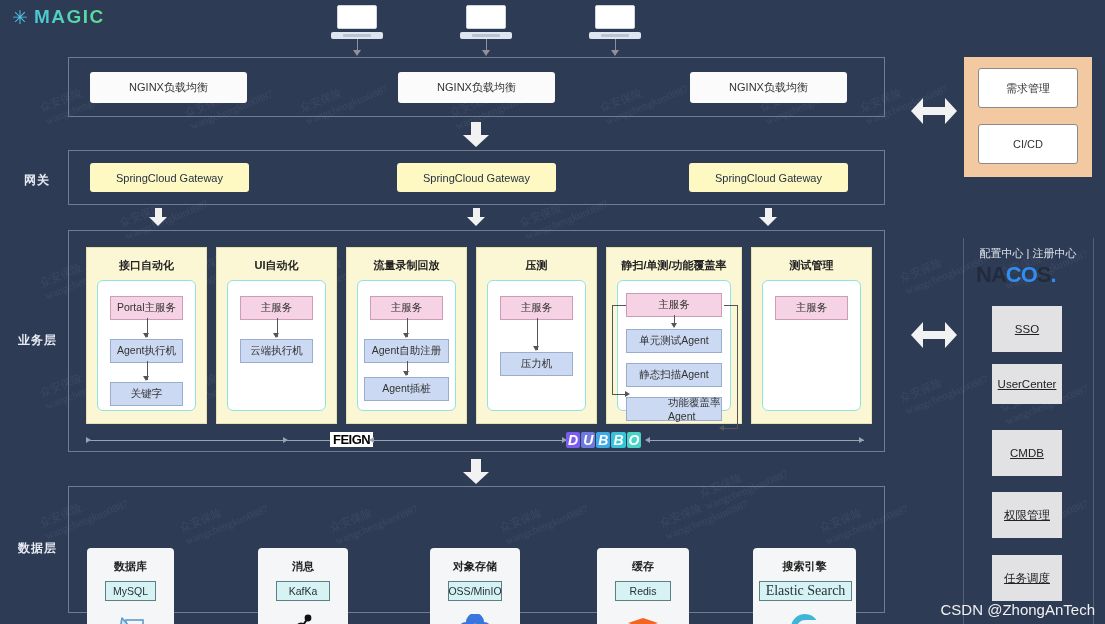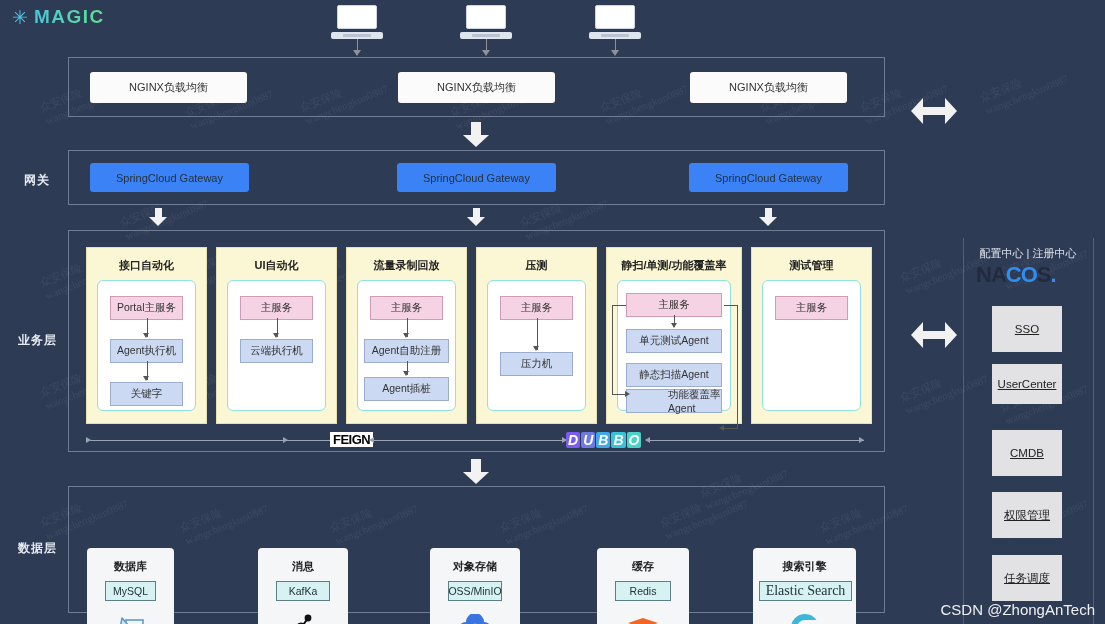--- a/index.html
+++ b/index.html
@@ -37,21 +37,21 @@
   .vtip{position:absolute;width:0;height:0;border-left:4px solid transparent;
     border-right:4px solid transparent;border-top:6px solid #8f9099;}
 
   
   .outline{position:absolute;border:1px solid #6f7c94;box-sizing:border-box;}
   .layerlabel{position:absolute;font-size:12px;color:#e6eaf1;font-weight:bold;letter-spacing:1px;}
 
   .wbox{position:absolute;background:#fbfbfb;border-radius:3px;
         display:flex;align-items:center;justify-content:center;
         font-size:11px;color:#333;box-sizing:border-box;}
-  .cyanbox{position:absolute;background:#3b82f6;border-radius:3px;
+  .cyanbox{position:absolute;background:#fef9c3;border-radius:3px;
         display:flex;align-items:center;justify-content:center;
         font-size:11px;color:#24323f;box-sizing:border-box;}
 
   
   .bigarrow{position:absolute;width:26px;}
   .bigarrow .shaft{position:absolute;left:8px;top:0;width:10px;height:14px;background:#f2f2f2;}
   .bigarrow .head{position:absolute;left:0;top:13px;width:0;height:0;
     border-left:13px solid transparent;border-right:13px solid transparent;
     border-top:12px solid #f2f2f2;}
 
@@ -369,21 +369,21 @@
   </div>
 
   <div class="bizcol" style="left:606px;top:247px;width:136px;height:177px;">
     <div class="t">静扫/单测/功能覆盖率</div>
     <div class="bizinner" style="left:10px;right:10px;">
       <div class="node pink" style="left:8px;right:8px;top:12px;">主服务</div>
       <div class="conn" style="left:50%;top:34px;width:1px;height:12px;"></div>
       <div class="conntip" style="left:calc(50% - 3.5px);top:42px;"></div>
       <div class="node blue" style="left:8px;right:8px;top:48px;">单元测试Agent</div>
       <div class="node blue" style="left:8px;right:8px;top:82px;">静态扫描Agent</div>
-      <div class="node blue" style="left:8px;right:8px;top:108px;padding-left:41px;">功能覆盖率Agent</div>
+      <div class="node blue" style="left:8px;right:8px;top:116px;padding-left:41px;">功能覆盖率Agent</div>
     </div>
 
     <div class="conn" style="left:5px;top:57px;width:1px;height:89px;"></div>
     <div class="conn" style="left:5px;top:57px;width:14px;height:1px;"></div>
     <div class="conn" style="left:5px;top:146px;width:14px;height:1px;"></div>
     <div class="conntip-r" style="left:18px;top:143px;"></div>
 
     <div class="conn" style="left:130px;top:57px;width:1px;height:123px;"></div>
     <div class="conn" style="left:117px;top:57px;width:14px;height:1px;"></div>
     <div class="conn" style="left:117px;top:180px;width:14px;height:1px;"></div>
@@ -483,20 +483,24 @@
     <div class="l"></div>
     <div class="bar"></div>
     <div class="r"></div>
   </div>
   <div class="hzarrow" style="left:911px;top:322px;">
     <div class="l"></div>
     <div class="bar"></div>
     <div class="r"></div>
   </div>
 
+  <div class="devbox" style="left:964px;top:57px;width:128px;height:120px;">
+    <div class="it" style="top:11px;">需求管理</div>
+    <div class="it" style="top:67px;">CI/CD</div>
+  </div>
 
   <div class="vdiv" style="left:963px;top:238px;height:386px;"></div>
   <div class="vdiv" style="left:1093px;top:238px;height:386px;"></div>
 
   <div class="nacoshead" style="left:963px;width:130px;top:246px;">配置中心  |  注册中心</div>
   <div class="nacoslogo" style="left:963px;width:130px;top:262px;">
     <span class="dk">NA</span><span class="bl">CO</span><span class="dk">S</span><span class="bl">.</span>
   </div>
 
   <div id="svc-host">

